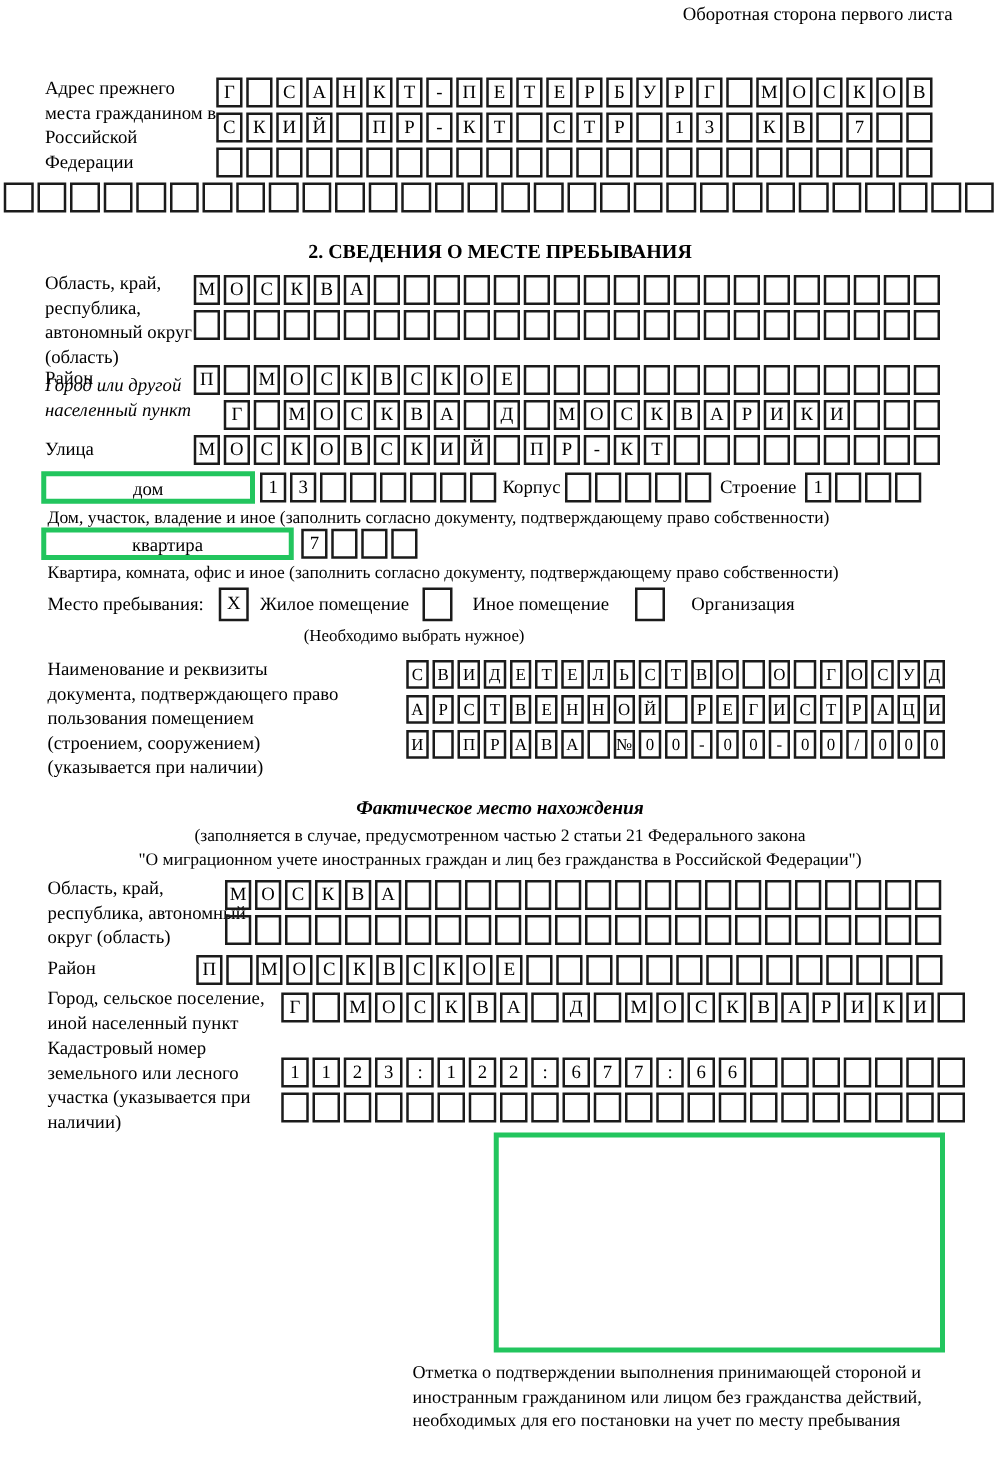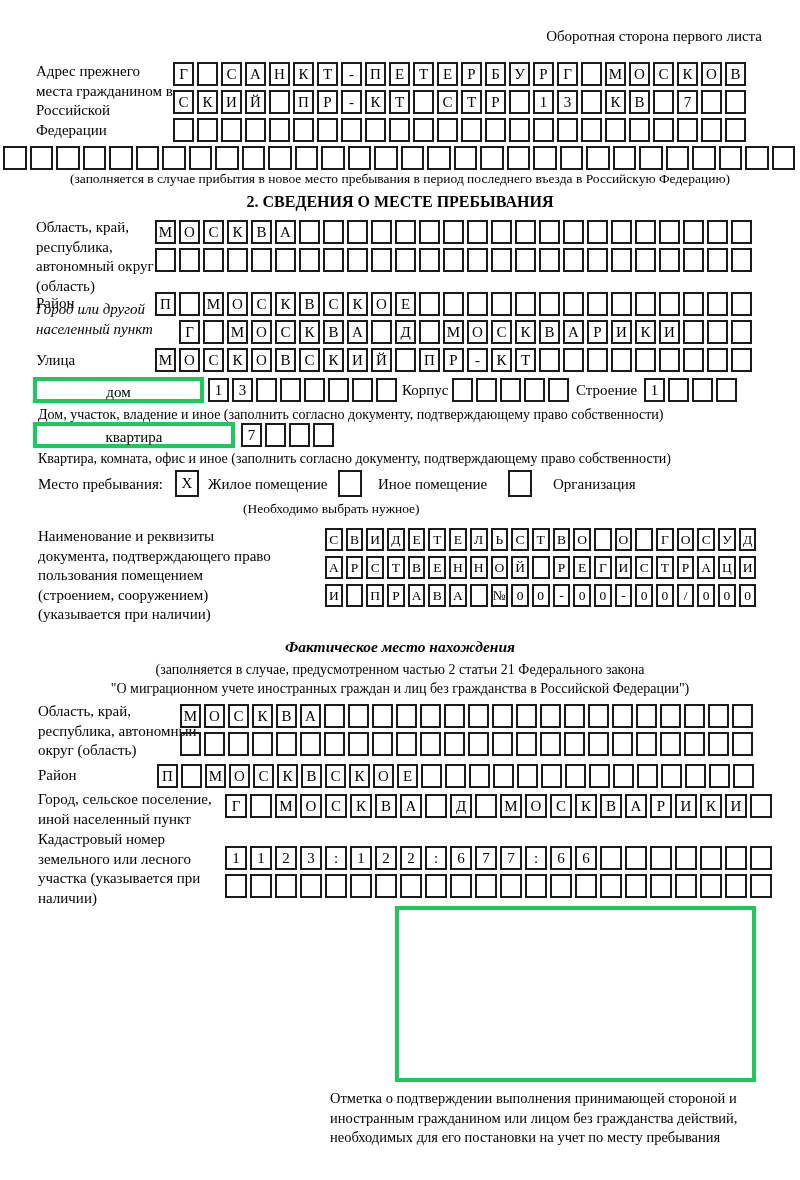--- a/index.html
+++ b/index.html
@@ -19,21 +19,21 @@
           text-align:center;font-size:15px;}
   .chk{position:absolute;box-sizing:border-box;width:24px;height:27px;border:2px solid #1b1b1b;
        text-align:center;font-size:15px;line-height:23px;}
   .note-left{position:absolute;font-size:14px;}
 </style>
 </head>
 <body>
 
 <div id="page">
 
-  <div class="abs" style="top:28px;right:38px;font-size:15px;">Оборотная сторона первого листа</div>
+  <div class="abs" style="top:4px;right:38px;font-size:15px;">Оборотная сторона первого листа</div>
 
   <div class="lbl" style="left:36px;top:62px;width:142px;">Адрес прежнего места гражданином в Российской Федерации</div>
   <div class="cellrow" style="left:173px;top:62px;">
       <span class="cell">Г</span>
       <span class="cell"></span>
       <span class="cell">С</span>
       <span class="cell">А</span>
       <span class="cell">Н</span>
       <span class="cell">К</span>
       <span class="cell">Т</span>
@@ -132,21 +132,20 @@
       <span class="cell"></span>
       <span class="cell"></span>
       <span class="cell"></span>
       <span class="cell"></span>
       <span class="cell"></span>
       <span class="cell"></span>
       <span class="cell"></span>
       <span class="cell"></span>
       <span class="cell"></span>
     </div>
-  <div class="cap" style="top:171px;">(заполняется в случае прибытия в новое место пребывания в период последнего въезда в Российскую Федерацию)</div>
 
   <div class="hdr" style="top:193px;">2. СВЕДЕНИЯ О МЕСТЕ ПРЕБЫВАНИЯ</div>
 
   <div class="lbl" style="left:36px;top:218px;width:120px;">Область, край, республика, автономный округ (область)</div>
   <div class="cellrow" style="left:155px;top:220px;">
       <span class="cell">М</span>
       <span class="cell">О</span>
       <span class="cell">С</span>
       <span class="cell">К</span>
       <span class="cell">В</span>

